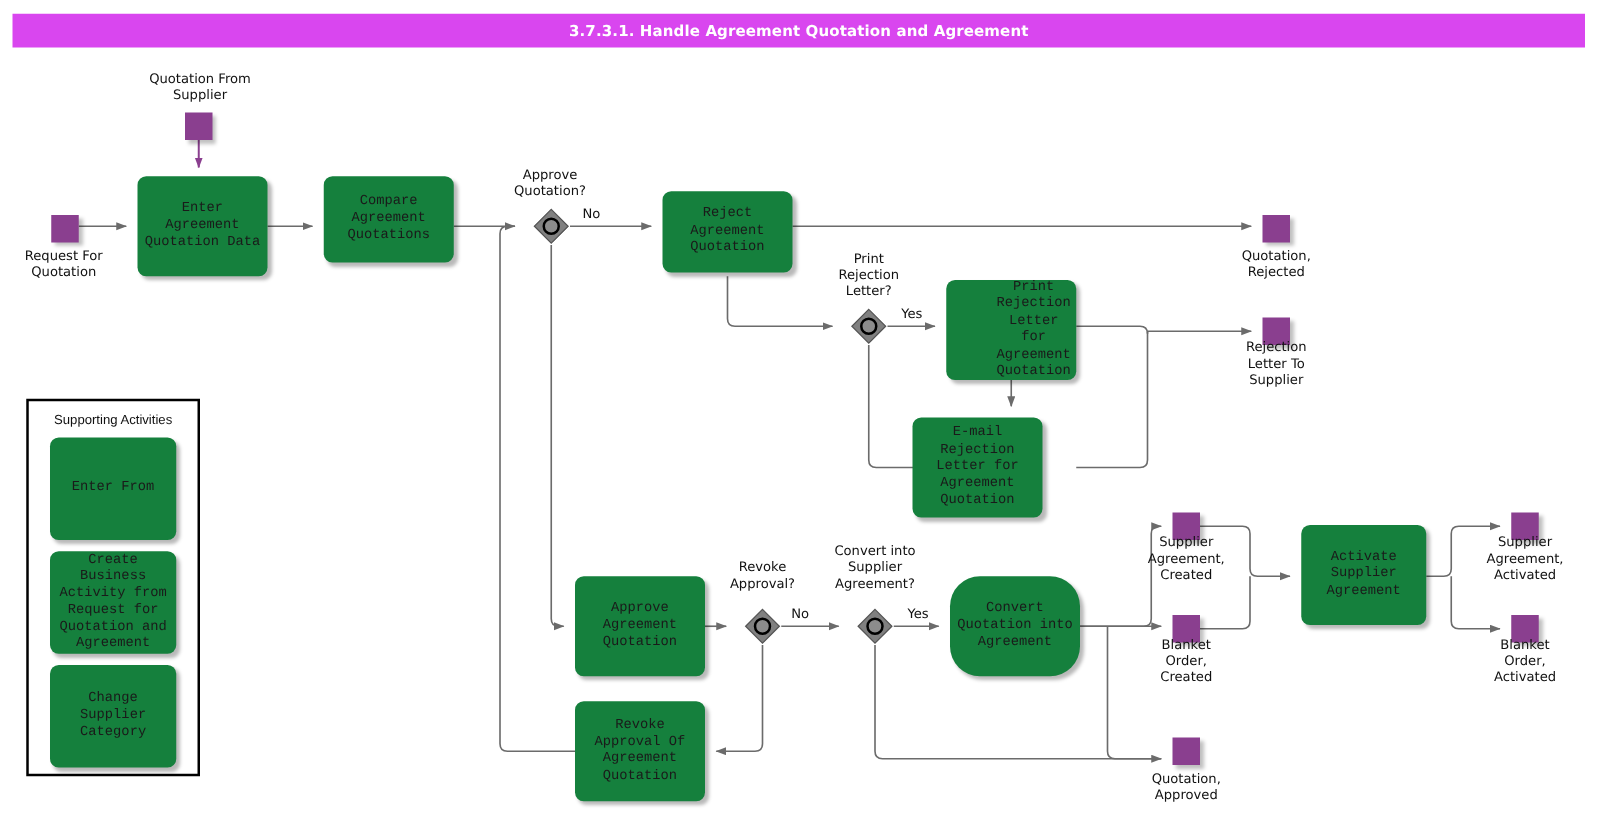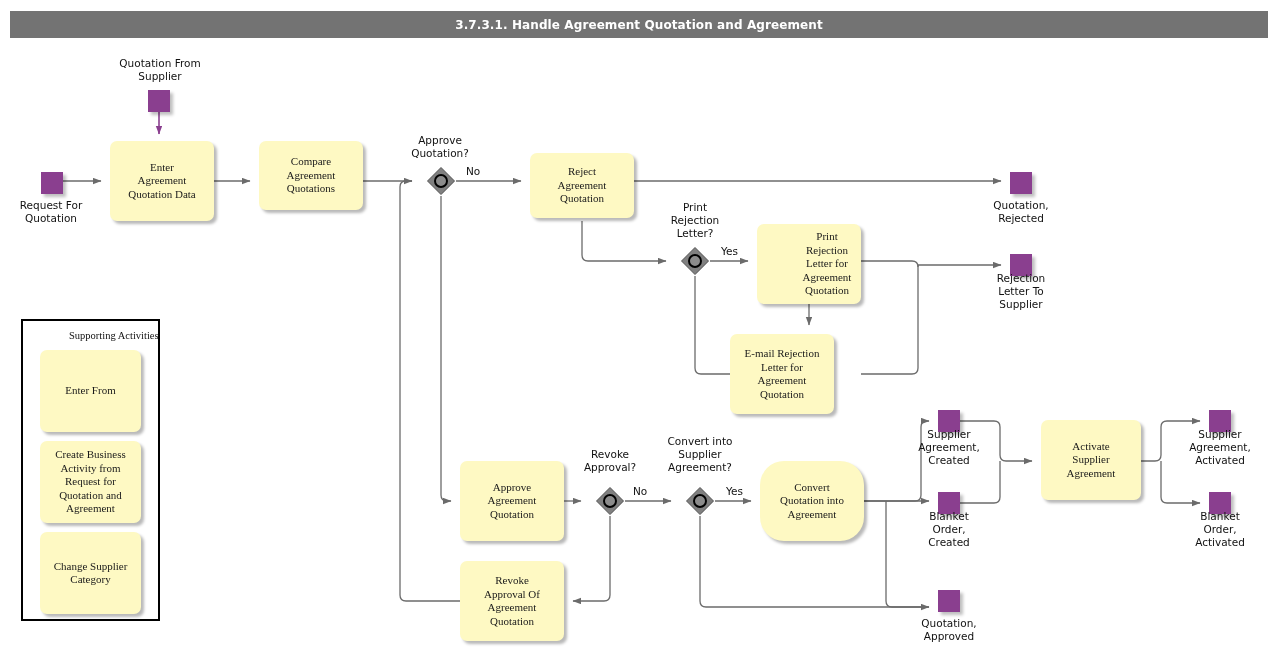--- a/index.html
+++ b/index.html
@@ -16,21 +16,21 @@
     height: 664px;
     background: #ffffff;
     overflow: hidden;
   }
   #title-bar {
     position: absolute;
     left: 10px;
     top: 11px;
     width: 1258px;
     height: 27px;
-    background: #737373;
+    background: #d946ef;
     display: flex;
     align-items: center;
     justify-content: center;
   }
   #title-bar .title-text {
     color: #ffffff;
     font-size: 12px;
     font-weight: bold;
     font-family: "DejaVu Sans", sans-serif;
     letter-spacing: 0.1px;
@@ -39,31 +39,31 @@
   svg#wires {
     position: absolute;
     left: 0;
     top: 0;
     width: 1280px;
     height: 664px;
     pointer-events: none;
   }
   .task {
     position: absolute;
-    background: #fef9c3;
+    background: #15803d;
     border-radius: 7px;
     box-shadow: 3px 3px 3px rgba(0,0,0,0.28);
     display: flex;
     align-items: center;
     justify-content: center;
     text-align: center;
     color: #1a1a1a;
     font-size: 11px;
     line-height: 13.5px;
-    font-family: Liberation Serif, serif;
+    font-family: Liberation Mono, monospace;
     box-sizing: border-box;
     padding: 2px 4px;
   }
   .event {
     position: absolute;
     width: 22px;
     height: 22px;
     background: #8a3f8f;
     box-shadow: 3px 3px 3px rgba(0,0,0,0.25);
   }
@@ -104,24 +104,24 @@
     height: 302px;
     background: #ffffff;
     border: 2px solid #000000;
     box-sizing: border-box;
   }
   #support-title {
     position: absolute;
     left: 0;
     top: 9px;
     width: 100%;
+    text-align: center;
     font-size: 10.5px;
     color: #111111;
-    font-family: Liberation Serif, serif;
-    margin-left: 46px;
+    font-family: Liberation Sans, sans-serif;
   }
 </style>
 </head>
 <body>
 
 <div id="canvas">
 
   <div id="title-bar">
     <span class="title-text">3.7.3.1. Handle Agreement Quotation and Agreement</span>
   </div>

